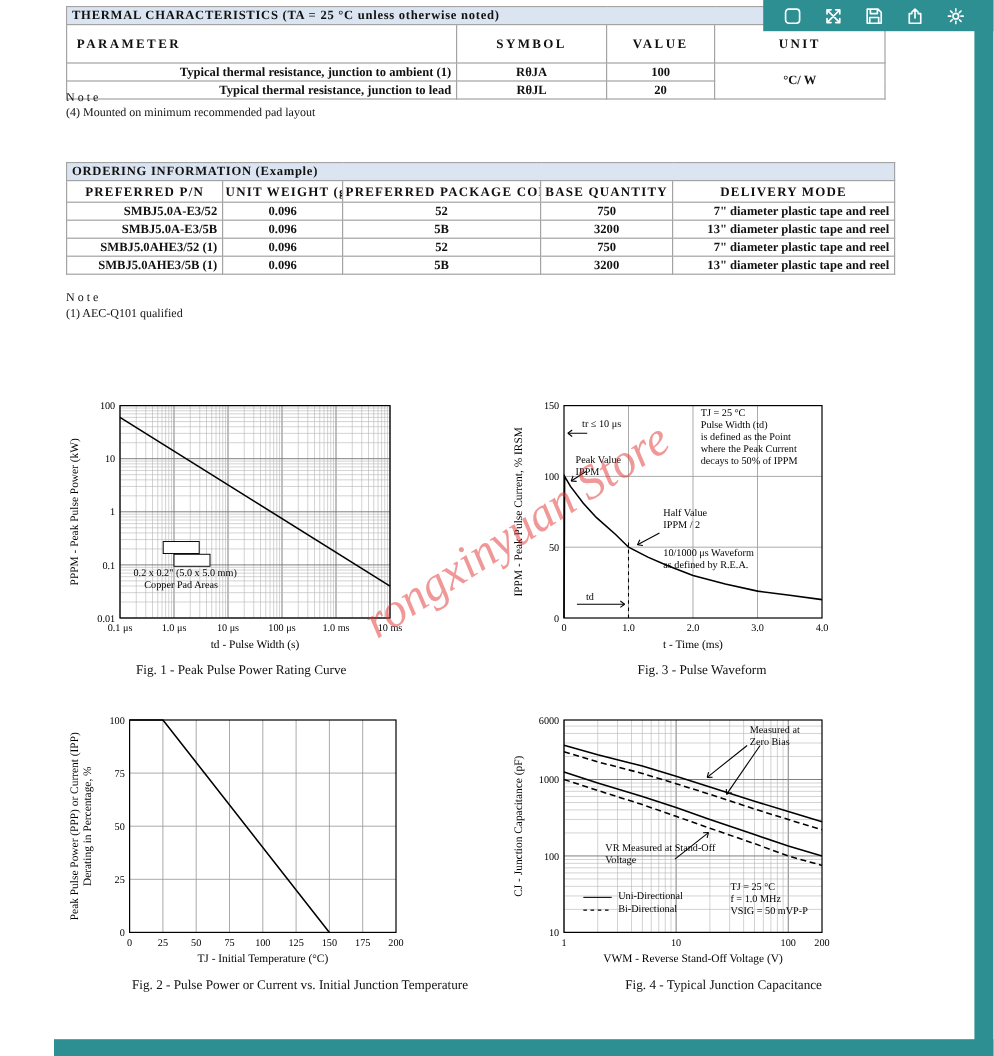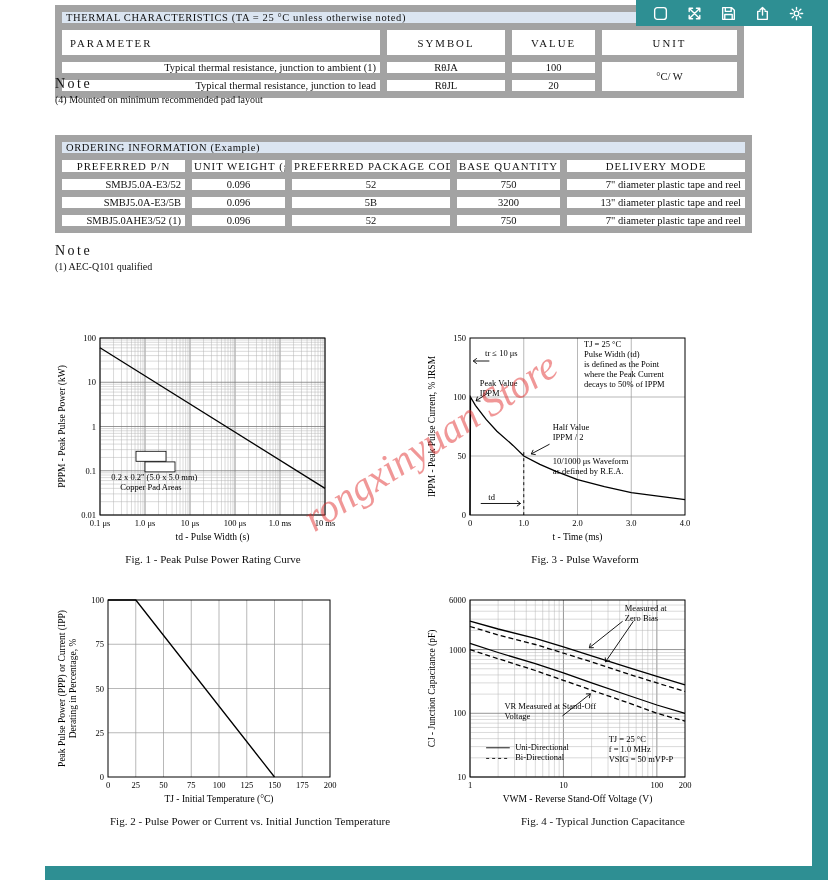--- a/index.html
+++ b/index.html
@@ -1,28 +1,28 @@
 <!DOCTYPE html>
 <html><head>
 <meta charset="utf-8">
 <style>
   *{margin:0;padding:0;box-sizing:border-box}
   body{width:828px;height:880px;background:#fff;font-family:"Liberation Serif",serif;color:#111}
   .screen{position:relative;width:828px;height:880px;overflow:hidden;background:#fff}
   .dtable{position:absolute;border-collapse:collapse;table-layout:fixed;background:#fff}
-  .dtable td,.dtable th{border:7px solid #a3a3a3;white-space:nowrap;overflow:hidden;font-weight:normal}
+  .dtable td,.dtable th{border:1px solid #a3a3a3;white-space:nowrap;overflow:hidden;font-weight:bold}
   .title-cell{background:#dbe5f1;font-size:11.5px;letter-spacing:.6px;padding:2px 8px;height:20px;text-align:left}
   .dtable th{font-size:10.8px;letter-spacing:2px;height:32px;text-align:center;padding:0 2px}
   .ordering th{letter-spacing:1px;height:18px}
   .dtable td{font-size:10.5px;height:15px;padding:0 4px}
   td.l{text-align:right;padding-left:7px}
   td.c{text-align:center}
   th.hl{text-align:left;padding-left:8px}
   .note{position:absolute}
-  .note-label{font-size:14px;letter-spacing:2.5px}
+  .note-label{font-size:10px;letter-spacing:2.5px}
   .note-text{font-size:10px;margin-top:2px}
   .section-heading{position:absolute;font-size:11.5px;letter-spacing:.5px}
   .chart{position:absolute}
   .chart svg{display:block}
   .caption{position:absolute;font-size:11px;text-align:center}
   .watermark{position:absolute;left:215px;top:418px;width:430px;text-align:center;font-size:40px;
     font-style:italic;color:rgba(226,48,48,.5);transform:rotate(-33deg);z-index:3;pointer-events:none;white-space:nowrap}
   .toolbar{position:absolute;left:636px;top:0;width:192px;height:26px;background:#2e8f93;display:flex;
     align-items:center;justify-content:space-evenly;z-index:6;padding-right:8px}
   .tbtn{width:20px;height:20px;background:transparent;border:none;padding:0;display:flex;align-items:center;justify-content:center;cursor:pointer}
@@ -103,20 +103,27 @@
         <td class="c">5B</td>
         <td class="c">3200</td>
         <td class="l">13" diameter plastic tape and reel</td>
       </tr>
       <tr>
         <td class="l">SMBJ5.0AHE3/52 (1)</td>
         <td class="c">0.096</td>
         <td class="c">52</td>
         <td class="c">750</td>
         <td class="l">7" diameter plastic tape and reel</td>
+      </tr>
+      <tr>
+        <td class="l">SMBJ5.0AHE3/5B (1)</td>
+        <td class="c">0.096</td>
+        <td class="c">5B</td>
+        <td class="c">3200</td>
+        <td class="l">13" diameter plastic tape and reel</td>
       </tr>
     </tbody>
   </table>
 
   <div class="note" style="left:55px;top:243px">
     <div class="note-label">Note</div>
     <div class="note-text">(1) AEC-Q101 qualified</div>
   </div>
 
 
@@ -371,21 +378,21 @@
         <line x1="165.4" y1="97.81" x2="164.24483122810722" y2="102.15920511225255" stroke="#000" stroke-width="0.9"></line>
         <line x1="165.4" y1="97.81" x2="160.90176394395803" y2="97.93598565046861" stroke="#000" stroke-width="0.9"></line>
         <line x1="61.125" y1="151.795" x2="84.775" y2="151.795" stroke="#000" stroke-width="0.9"></line>
         <text x="90.15" y="153.565" text-anchor="start" font-size="8.5" fill="#000" font-family="'Liberation Serif',serif"><tspan x="90.15" dy="0">Uni-Directional</tspan></text>
         <line x1="61.125" y1="162.415" x2="84.775" y2="162.415" stroke="#000" stroke-width="0.9" stroke-dasharray="3,3"></line>
         <text x="90.15" y="164.185" text-anchor="start" font-size="8.5" fill="#000" font-family="'Liberation Serif',serif"><tspan x="90.15" dy="0">Bi-Directional</tspan></text>
         <text x="183.675" y="145.6" text-anchor="start" font-size="8.5" fill="#000" font-family="'Liberation Serif',serif"><tspan x="183.675" dy="0">TJ = 25 °C</tspan><tspan x="183.675" dy="10">f = 1.0 MHz</tspan><tspan x="183.675" dy="10">VSIG = 50 mVP-P</tspan></text>
       </svg>
     </div>
 
-  <div class="caption" style="left:63px;top:553px;width:300px">Fig. 1 - Peak Pulse Power Rating Curve</div>
+  <div class="caption" style="left:51px;top:553px;width:300px">Fig. 1 - Peak Pulse Power Rating Curve</div>
   <div class="caption" style="left:425px;top:553px;width:320px">Fig. 3 - Pulse Waveform</div>
   <div class="caption" style="left:30px;top:815px;width:440px">Fig. 2 - Pulse Power or Current vs. Initial Junction Temperature</div>
   <div class="caption" style="left:443px;top:815px;width:320px">Fig. 4 - Typical Junction Capacitance</div>
 
   <div class="watermark">rongxinyuan Store</div>
 
   <div class="toolbar">
     <button class="tbtn">
       <svg width="17" height="17" viewBox="0 0 16 16">
         <rect x="2.5" y="2.5" width="11" height="11" rx="2.5"></rect>

